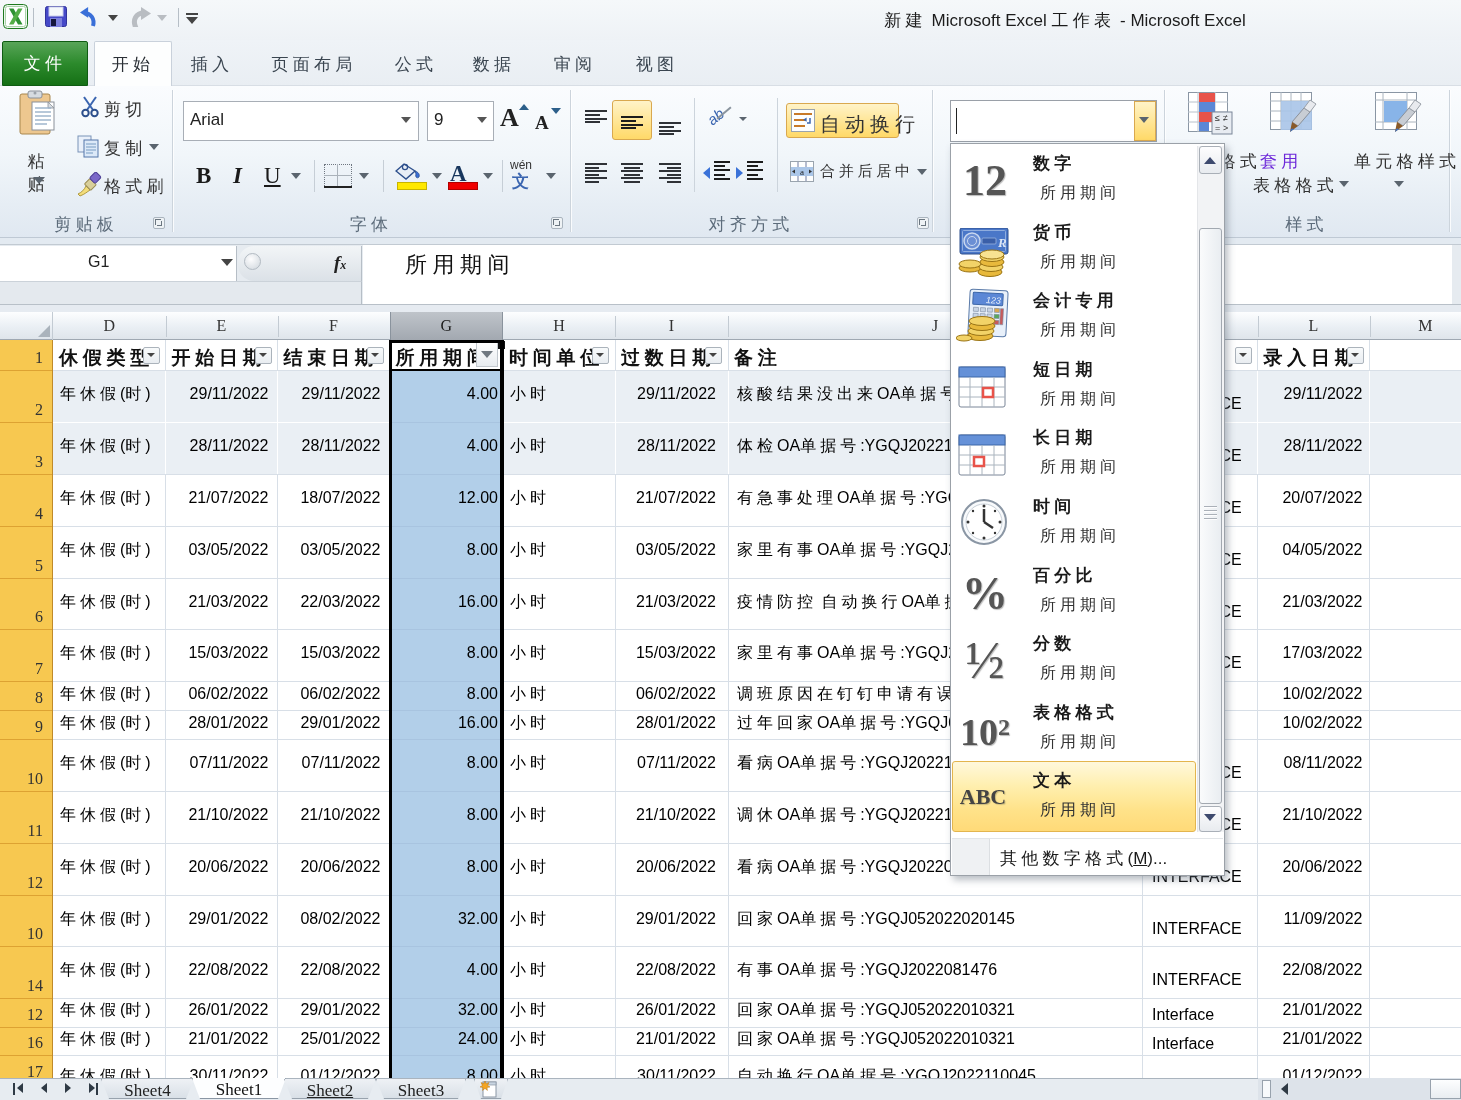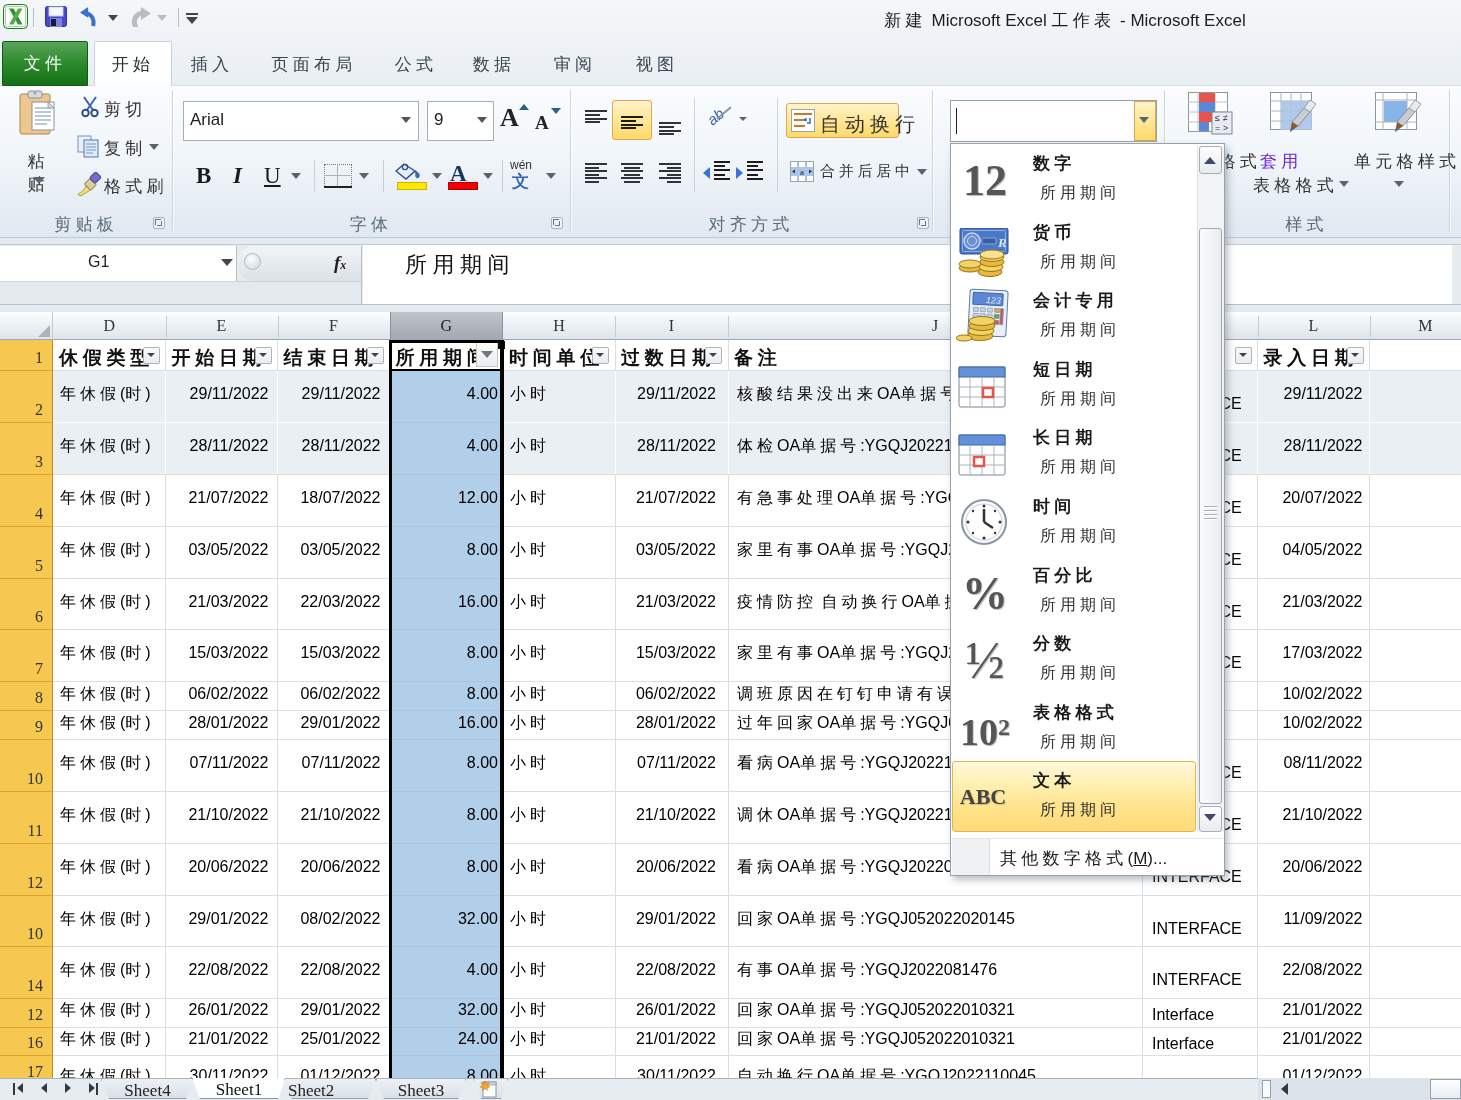--- a/index.html
+++ b/index.html
@@ -619,21 +619,21 @@
 <div style="left:13px;top:1083px;width:2px;height:12px;background:#2f3a45;"></div>
 <div style="left:41px;top:1083px;width:0;height:0;border-top:5px solid transparent;border-bottom:5px solid transparent;border-right:6px solid #2f3a45;"></div>
 <div style="left:65px;top:1083px;width:0;height:0;border-top:5px solid transparent;border-bottom:5px solid transparent;border-left:6px solid #2f3a45;"></div>
 <div style="left:89px;top:1083px;width:0;height:0;border-top:5px solid transparent;border-bottom:5px solid transparent;border-left:6px solid #2f3a45;"></div>
 <div style="left:96px;top:1083px;width:2px;height:12px;background:#2f3a45;"></div>
 <div style="left:101px;top:1079px;width:93px;height:20px;background:linear-gradient(#eef1f5,#d9e0e7);border:1px solid #98a2ad;border-top:none;clip-path:polygon(0 0, 100% 0, calc(100% - 8px) 100%, 8px 100%);"></div>
 <div class="sf" style="left:0px;top:0px;left:105px;top:1081px;width:85px;text-align:center;font-size:17px;color:#222;">Sheet4</div>
 <div style="left:192px;top:1078px;width:94px;height:21px;background:#fdfeff;border:1px solid #8a96a4;border-top:none;clip-path:polygon(0 0, 100% 0, calc(100% - 8px) 100%, 8px 100%);"></div>
 <div class="sf" style="left:0px;top:0px;left:196px;top:1080px;width:86px;text-align:center;font-size:17px;color:#111;">Sheet1</div>
 <div style="left:284px;top:1079px;width:92px;height:20px;background:linear-gradient(#eef1f5,#d9e0e7);border:1px solid #98a2ad;border-top:none;clip-path:polygon(0 0, 100% 0, calc(100% - 8px) 100%, 8px 100%);"></div>
-<div class="sf" style="left:0px;top:0px;left:288px;top:1081px;width:84px;font-size:17px;color:#222;">Sheet2</div>
+<div class="sf" style="left:0px;top:0px;left:288px;top:1081px;width:84px;text-align:center;font-size:17px;color:#222;text-decoration:underline;">Sheet2</div>
 <div style="left:376px;top:1079px;width:90px;height:20px;background:linear-gradient(#eef1f5,#d9e0e7);border:1px solid #98a2ad;border-top:none;clip-path:polygon(0 0, 100% 0, calc(100% - 8px) 100%, 8px 100%);"></div>
 <div class="sf" style="left:0px;top:0px;left:380px;top:1081px;width:82px;text-align:center;font-size:17px;color:#222;">Sheet3</div>
 <div style="left:474px;top:1079px;width:34px;height:20px;background:linear-gradient(#eef1f5,#d9e0e7);border:1px solid #98a2ad;border-top:none;clip-path:polygon(0 0,100% 0,calc(100% - 7px) 100%,7px 100%);"></div>
 <svg style="position:absolute;left:480px;top:1081px" width="22" height="17" viewBox="0 0 22 17">
 <rect x="3" y="1" width="13" height="15" fill="#fff" stroke="#8a96a4"></rect>
 <rect x="3" y="1" width="13" height="3" fill="#c8d4e0" stroke="#8a96a4" stroke-width="0.7"></rect>
 <path d="M5 0 l1.2 2.8 L9 1.6 L7.6 4.4 L10 6 L7 6.4 L7.4 9.4 L5 7.4 L2.6 9.4 L3 6.4 L0 6 L2.4 4.4 L1 1.6 L3.8 2.8 Z" fill="#f5a623" stroke="#b87714" stroke-width="0.5"></path>
 </svg>
 <div style="left:1258px;top:1078px;width:203px;height:22px;background:#dde3ea;"></div>
 <div style="left:1262px;top:1080px;width:9px;height:18px;background:#f8fafc;border:1px solid #98a2ad;"></div>

